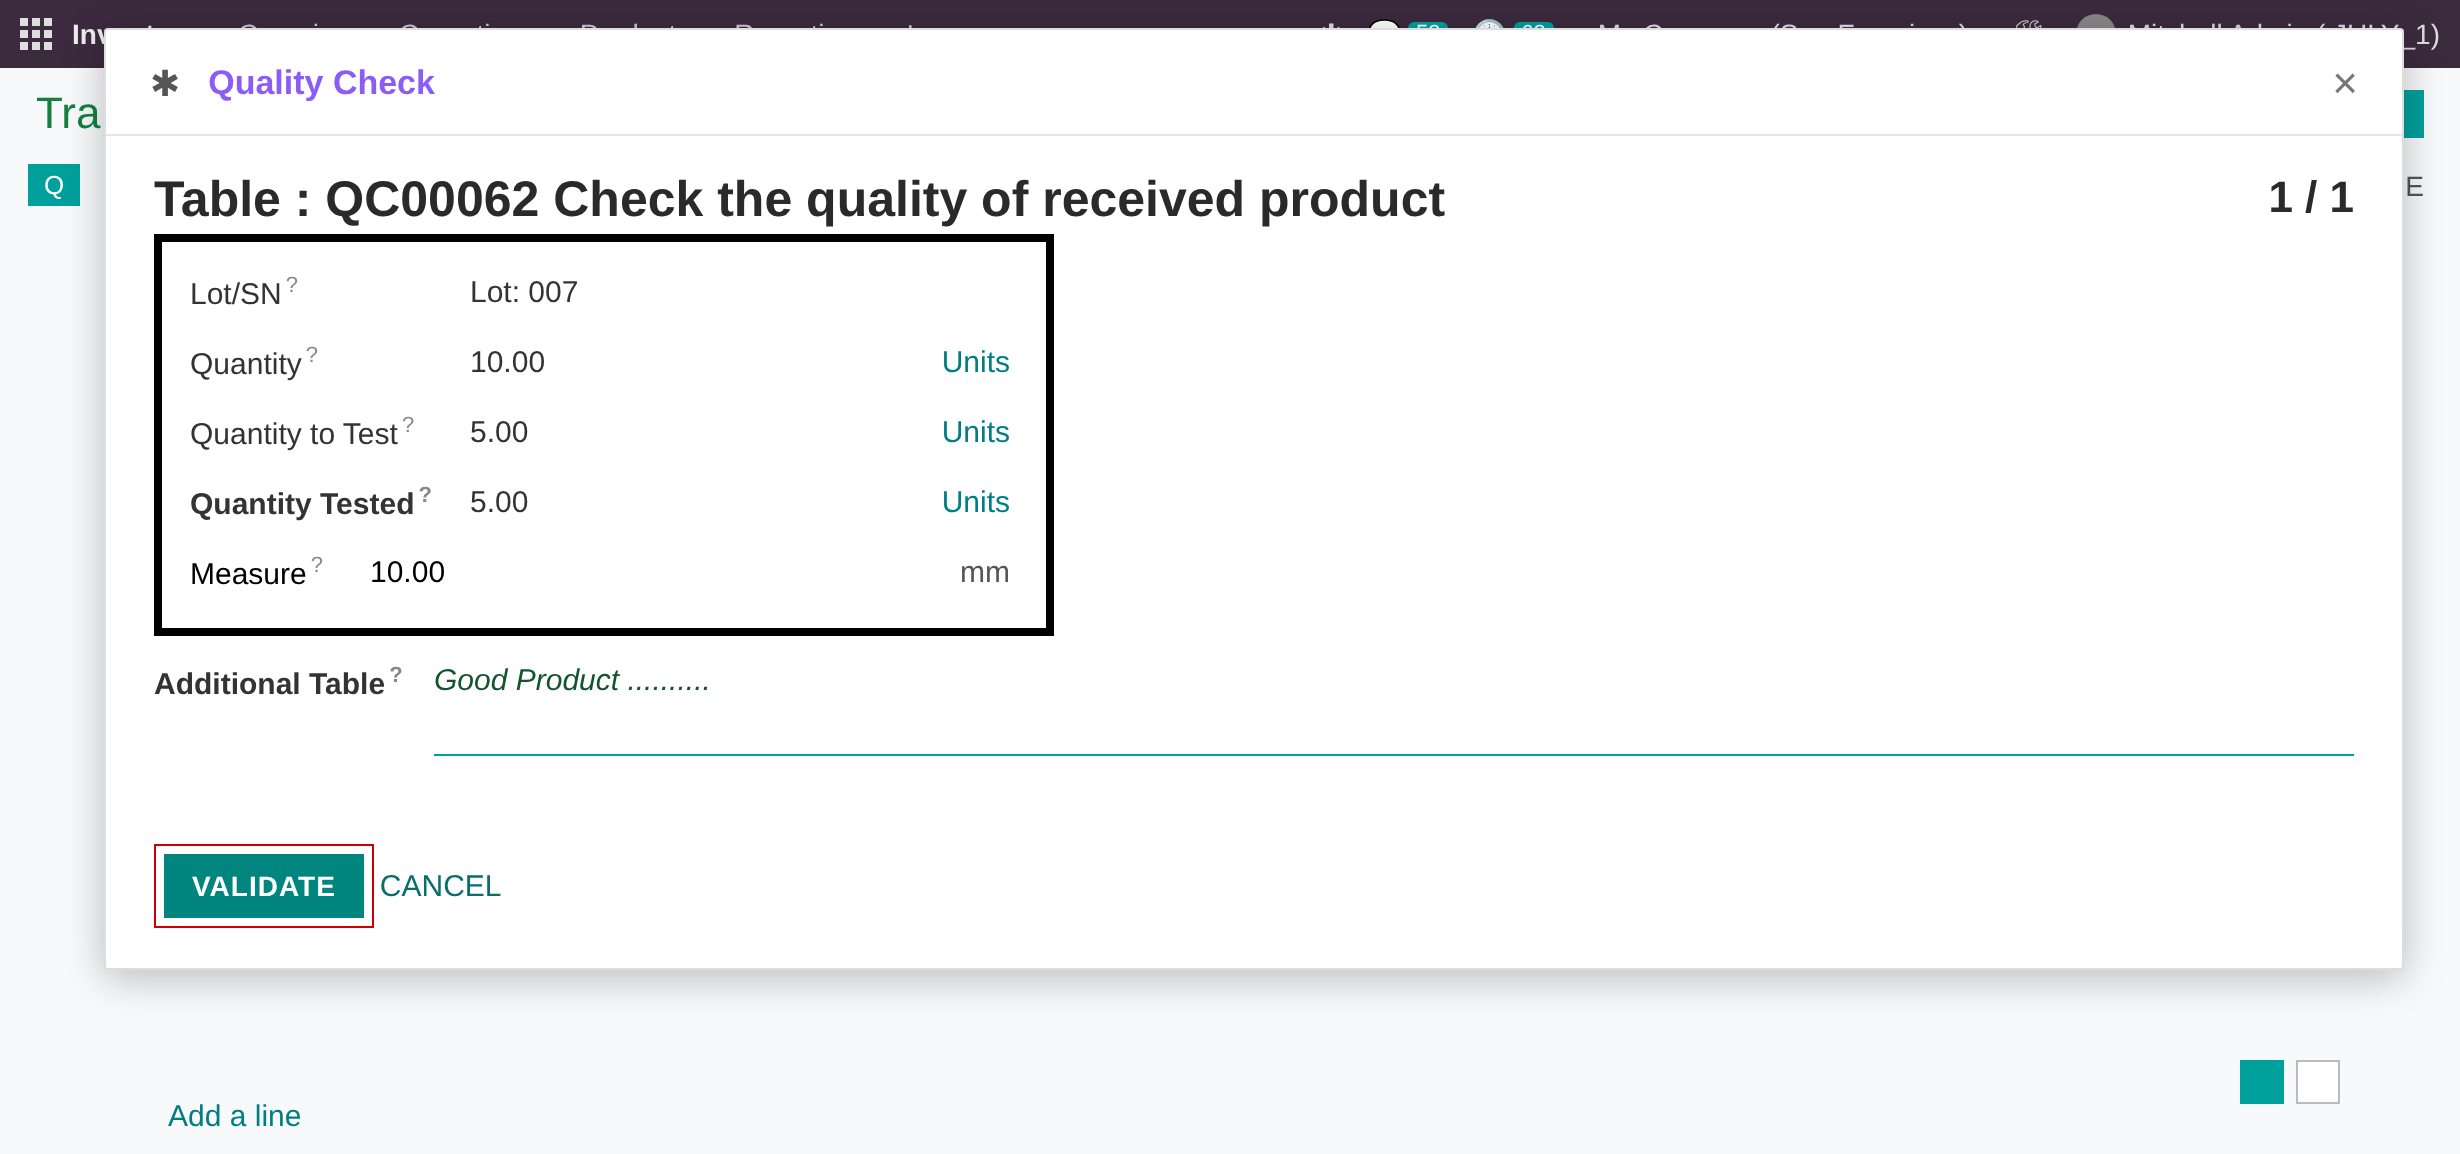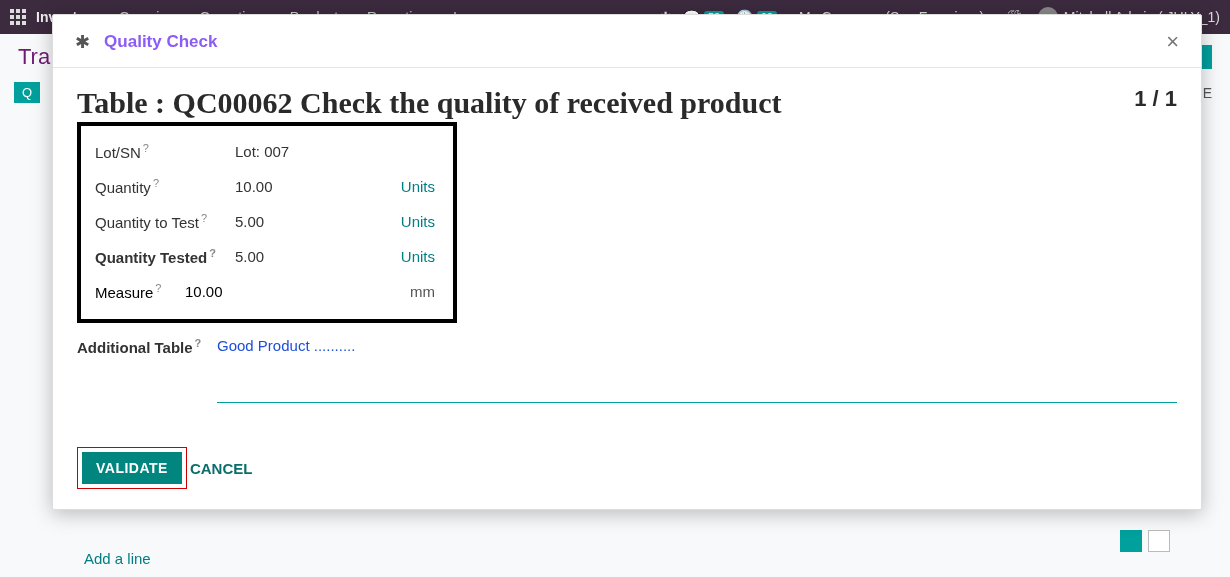--- a/index.html
+++ b/index.html
@@ -39,21 +39,21 @@
   .topbar .user { margin-left: 6px; color: #ddd; display:flex; align-items:center; }
   .avatar-circle {
     width: 20px; height: 20px; border-radius: 50%; background: #888; margin-right: 6px;
   }
   
   .subheader {
     padding: 10px 18px;
     display:flex; justify-content:space-between; align-items:center;
     font-size: 22px; color: #4a4a4a;
   }
-  .subheader .title-fragment { color: #701a75; }
+  .subheader .title-fragment { color: #15803d; }
   .btn-new {
     background: #00a09d; color:#fff; border:none; padding:4px 10px; font-size:14px; cursor:pointer;
   }
   .btn-teal-small {
     background:#00a09d; color:#fff; border:none; padding:3px 8px; font-size:13px; margin-left:14px;
   }
   .row-below { display:flex; align-items:center; padding: 2px 0 6px 0; }
   .ne-text { margin-right: 18px; color:#555; font-size:14px; }
   
   .add-line {
@@ -77,48 +77,48 @@
     border-bottom: 1px solid #e5e5e5;
   }
   .modal-header .left { display:flex; align-items:center; }
   .bug-icon {
     font-size: 18px; color:#555; margin-right: 14px;
   }
   .modal-title { font-size: 17px; font-weight: 600; color:#8b5cf6; }
   .close-x { font-size: 22px; color:#777; cursor:pointer; line-height:1; }
   .modal-body { padding: 18px 24px 20px 24px; }
   .qc-title-row { display:flex; justify-content:space-between; align-items:flex-start; margin-bottom:6px; }
-  .qc-title { font-size: 30px; font-weight: 700; color:#2a2a2a;font-family:Liberation Serif, serif; }
+  .qc-title { font-size: 25px; font-weight: 700; color:#2a2a2a; }
   .counter { font-size: 22px; font-weight: 700; color:#2a2a2a; }
   .boxed {
     border: 4px solid #000;
     padding: 8px 14px 10px 14px;
-    width: 380px;
+    width: 450px;
     margin-top: -4px;
   }
   .field-row { display:flex; align-items:center; font-size:15px; color:#333; padding:8px 0; }
   .field-label { width: 140px; color:#333; position:relative; }
   .field-label.bold { font-weight:700; }
   .sup-q { font-size:11px; color:#888; vertical-align: super; margin-left:2px; }
   .field-value { width: 120px; }
   .field-unit { color:#017e84; cursor:pointer; margin-left:auto; margin-right: 4px; }
   .measure-row { display:flex; align-items:center; font-size:15px; padding:8px 0; }
   .measure-row .measure-label { width:90px; font-weight:400; }
   .measure-row .measure-val { width: 60px; }
   .measure-row .measure-unit { margin-left:auto; margin-right:4px; color:#555; }
   .note-row { display:flex; align-items:flex-start; margin-top:14px; font-size:15px; }
   .note-label { width:140px; font-weight:700; color:#333; }
-  .note-value { flex:1; color:#1d4ed8; padding-bottom: 48px; border-bottom:1px solid #00a09d; }
+  .note-value { flex:1; color:#14532d; padding-bottom: 28px; border-bottom:1px solid #00a09d;font-style:italic; }
   .modal-actions { display:flex; align-items:center; gap: 3px; margin-top: 44px; }
   .red-outline { border:1px solid #cc0000; padding:4px; display:inline-block; }
   .btn-validate {
     background:#00857f; color:#fff; border:none; padding:8px 14px; font-size:14px; font-weight:700; letter-spacing:0.5px; cursor:pointer;
   }
   .btn-cancel {
-    background:transparent; border:none; color:#0a6e6e; font-size:15px; font-weight:700; cursor:pointer;
+    background:transparent; border:none; color:#0a6e6e; font-size:15px; font-weight:400; cursor:pointer;
   }
   .tiny-icon-boxes { position:absolute; right:60px; top:530px; display:flex; gap:6px; }
   .tiny-box { width:22px; height:22px; border:1px solid #bbb; background:#fff; }
   .tiny-box.teal { background:#00a09d; border-color:#00a09d; }
 </style>
 </head>
 <body>
 
 <div class="topbar">
   <div class="apps-icon">

